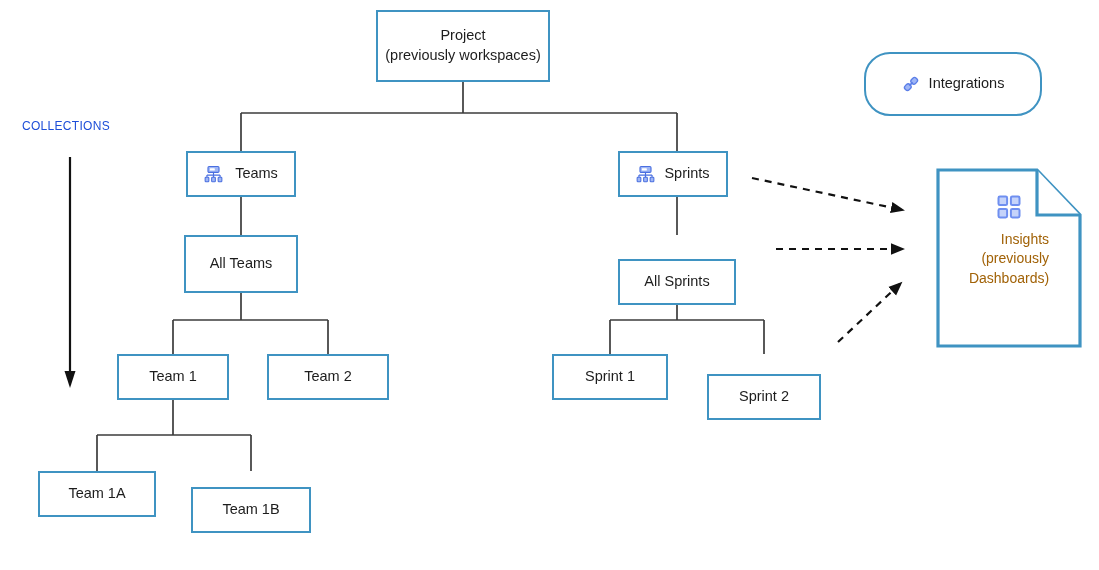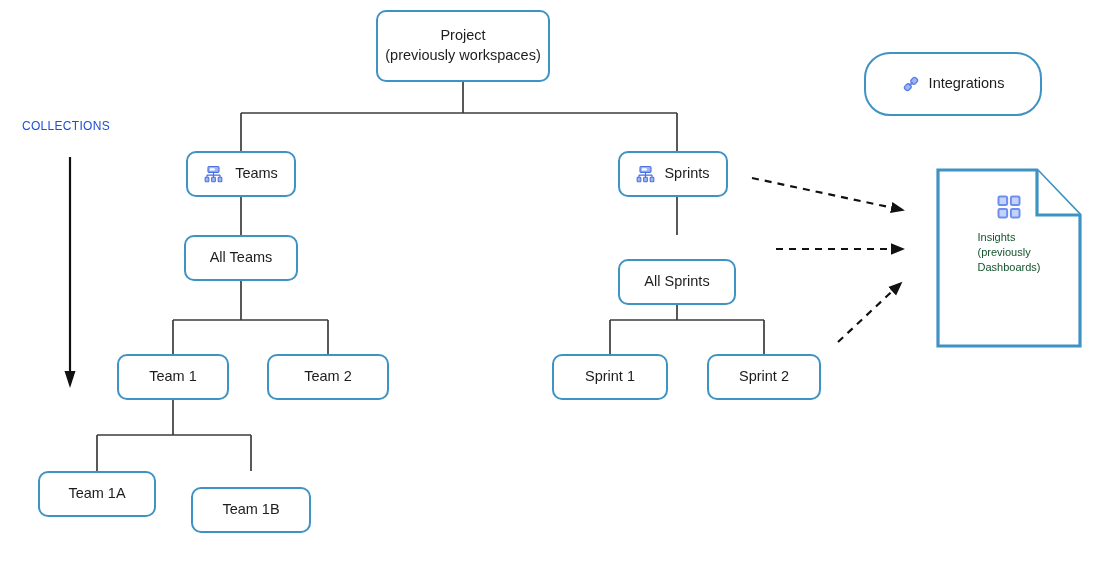--- a/index.html
+++ b/index.html
@@ -26,21 +26,21 @@
     position: absolute;
     left: 0; top: 0;
     width: 1099px;
     height: 570px;
     pointer-events: none;
   }
   .node {
     position: absolute;
     box-sizing: border-box;
     border: 2px solid #3f93c2;
-    border-radius: 10px;
+    border-radius: 0;
     background: #ffffff;
     display: flex;
     align-items: center;
     justify-content: center;
     gap: 9px;
     font-size: 14.5px;
     line-height: 1.35;
     color: #1d1d1d;
     text-align: center;
     white-space: pre-line;
@@ -86,25 +86,25 @@
     position: absolute;
     left: 0;
     top: 26px;
     width: 146px;
     display: flex;
     flex-direction: column;
     align-items: center;
     gap: 10px;
   }
   #insights-doc .doc-text {
-    font-size: 11px;
+    font-size: 14px;
     line-height: 1.38;
-    text-align: left;
+    text-align: right;
     white-space: pre-line;
-    color: #14532d;
+    color: #a16207;
   }
 </style>
 </head>
 <body>
 
 <div id="canvas">
 
   <svg id="wires" viewBox="0 0 1099 570" width="1099" height="570" aria-hidden="true">
     <defs>
       <marker id="arrowhead" markerWidth="7" markerHeight="7" refX="5.5" refY="3" orient="auto" markerUnits="strokeWidth">
@@ -194,41 +194,41 @@
         <path d="M10,7.8 L10,10.6 M3.1,10.6 L16.9,10.6 M3.1,10.6 L3.1,13
                  M10,10.6 L10,13 M16.9,10.6 L16.9,13" stroke="#4a6fe0" stroke-width="1.2" fill="none"></path>
         <rect x="1.2" y="13" width="3.9" height="4.6" rx="0.8" fill="#9fb6f5" stroke="#4a6fe0" stroke-width="1.1"></rect>
         <rect x="8.05" y="13" width="3.9" height="4.6" rx="0.8" fill="#9fb6f5" stroke="#4a6fe0" stroke-width="1.1"></rect>
         <rect x="14.9" y="13" width="3.9" height="4.6" rx="0.8" fill="#9fb6f5" stroke="#4a6fe0" stroke-width="1.1"></rect>
       </svg>
     </span>
     <span class="node-label">Sprints</span>
   </div>
 
-  <div class="node" id="n-all-teams" style="left:184px; top:235px; width:114px; height:46px;">
+  <div class="node" id="n-all-teams" style="left:184px; top:235px; width:114px; height:58px;">
     <span class="node-label">All Teams</span>
   </div>
 
   <div class="node" id="n-all-sprints" style="left:618px; top:235px; width:118px; height:46px;margin-top:24px;">
     <span class="node-label">All Sprints</span>
   </div>
 
   <div class="node" id="n-team-1" style="left:117px; top:354px; width:112px; height:46px;">
     <span class="node-label">Team 1</span>
   </div>
 
   <div class="node" id="n-team-2" style="left:267px; top:354px; width:122px; height:46px;">
     <span class="node-label">Team 2</span>
   </div>
 
   <div class="node" id="n-sprint-1" style="left:552px; top:354px; width:116px; height:46px;">
     <span class="node-label">Sprint 1</span>
   </div>
 
-  <div class="node" id="n-sprint-2" style="left:707px; top:354px; width:114px; height:46px;">
+  <div class="node" id="n-sprint-2" style="left:707px; top:374px; width:114px; height:46px;">
     <span class="node-label">Sprint 2</span>
   </div>
 
   <div class="node" id="n-team-1a" style="left:38px; top:471px; width:118px; height:46px;">
     <span class="node-label">Team 1A</span>
   </div>
 
   <div class="node" id="n-team-1b" style="left:191px; top:471px; width:120px; height:46px;margin-top:16px;">
     <span class="node-label">Team 1B</span>
   </div>

